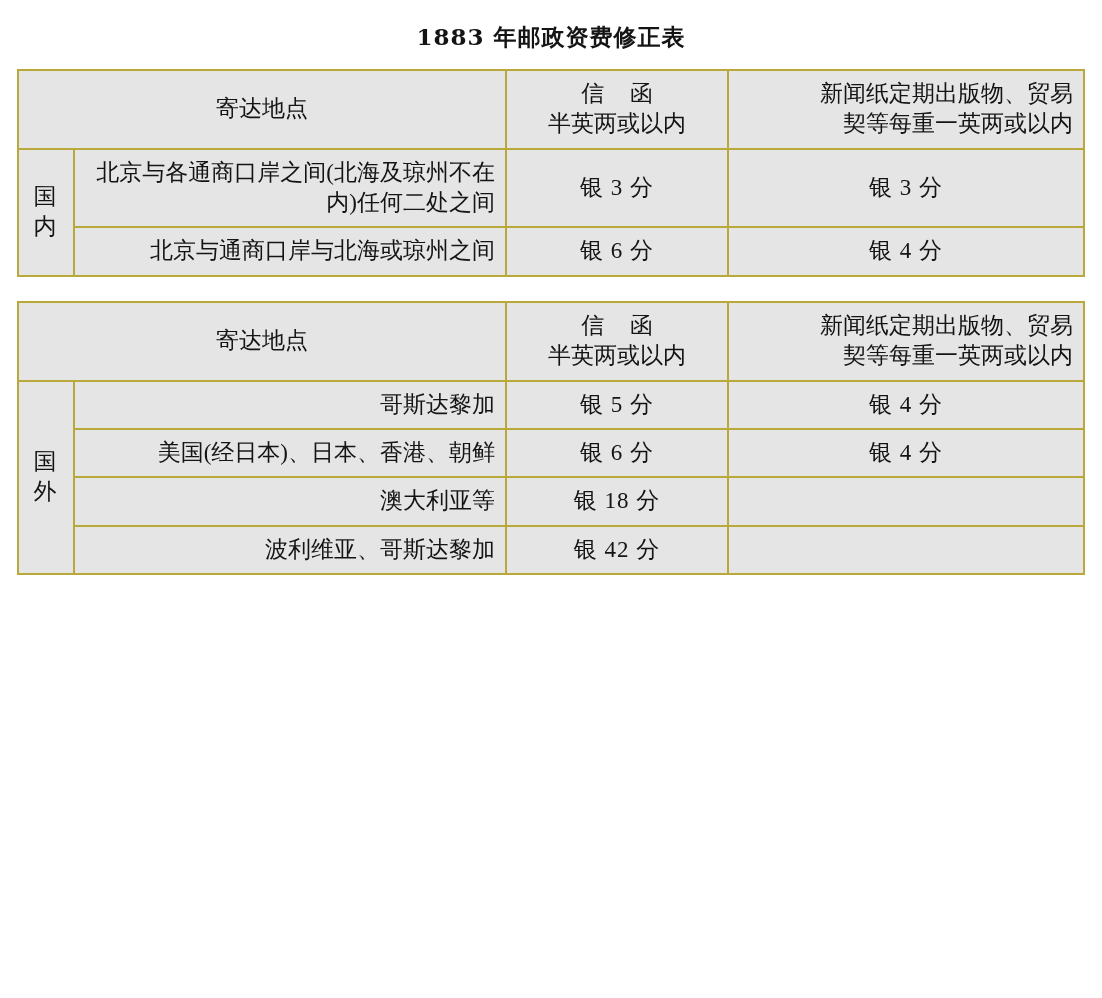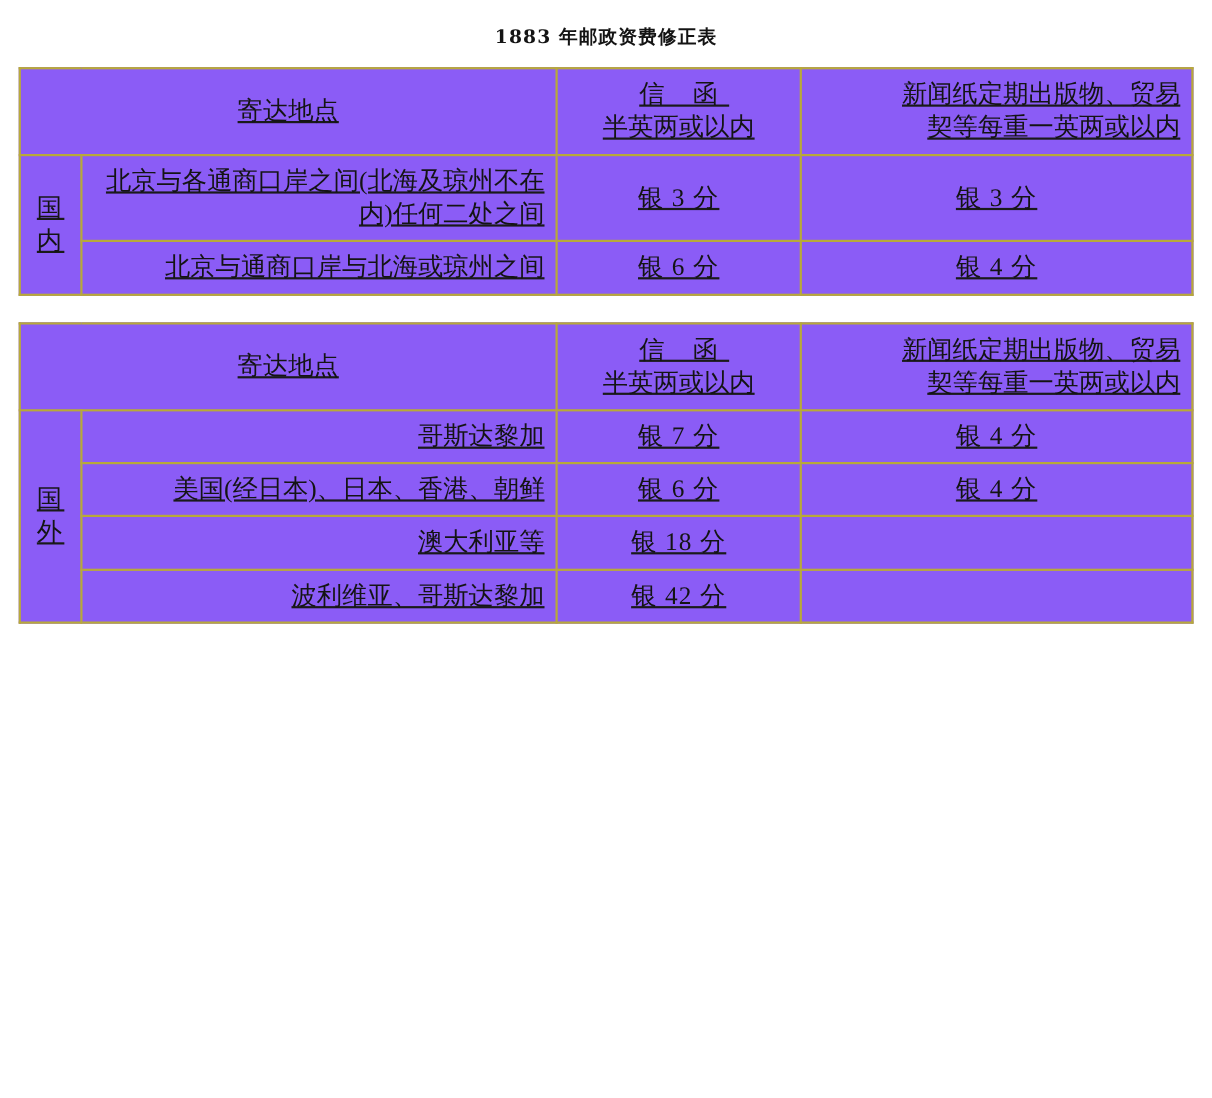--- a/index.html
+++ b/index.html
@@ -18,32 +18,31 @@
     position: relative;
     width: 1102px;
     height: 998px;
     box-sizing: border-box;
     padding: 0;
   }
   .doc-title {
     text-align: center;
     font-family: "DejaVu Serif", "Liberation Serif", serif;
     font-weight: bold;
-    font-size: 17px;
+    font-size: 23px;
     letter-spacing: 1px;
     padding-top: 22px;
     padding-bottom: 16px;
     color: #141414;
   }
   table.rate-table {
     border-collapse: collapse;
     table-layout: fixed;
     margin: 0 auto;
-    background: #8b5cf6;
-    text-decoration: underline;
+    background: #e5e5e5;
   }
   table.rate-table td {
     border: 2px solid #b8a93a;
     padding: 8px 10px;
     font-size: 23px;
     line-height: 1.32;
     vertical-align: middle;
     color: #141414;
   }
   
@@ -160,21 +159,21 @@
             <span class="hdr-news-line">新闻纸定期出版物、贸易</span>
             <span class="hdr-news-line">契等每重一英两或以内</span>
           </td>
         </tr>
         <tr>
           <td class="side-label" rowspan="4">
             <span>国</span>
             <span>外</span>
           </td>
           <td class="place-cell">哥斯达黎加</td>
-          <td class="amount-cell">银 7 分</td>
+          <td class="amount-cell">银 5 分</td>
           <td class="amount-cell">银 4 分</td>
         </tr>
         <tr>
           <td class="place-cell">美国(经日本)、日本、香港、朝鲜</td>
           <td class="amount-cell">银 6 分</td>
           <td class="amount-cell">银 4 分</td>
         </tr>
         <tr>
           <td class="place-cell">澳大利亚等</td>
           <td class="amount-cell">银 18 分</td>

